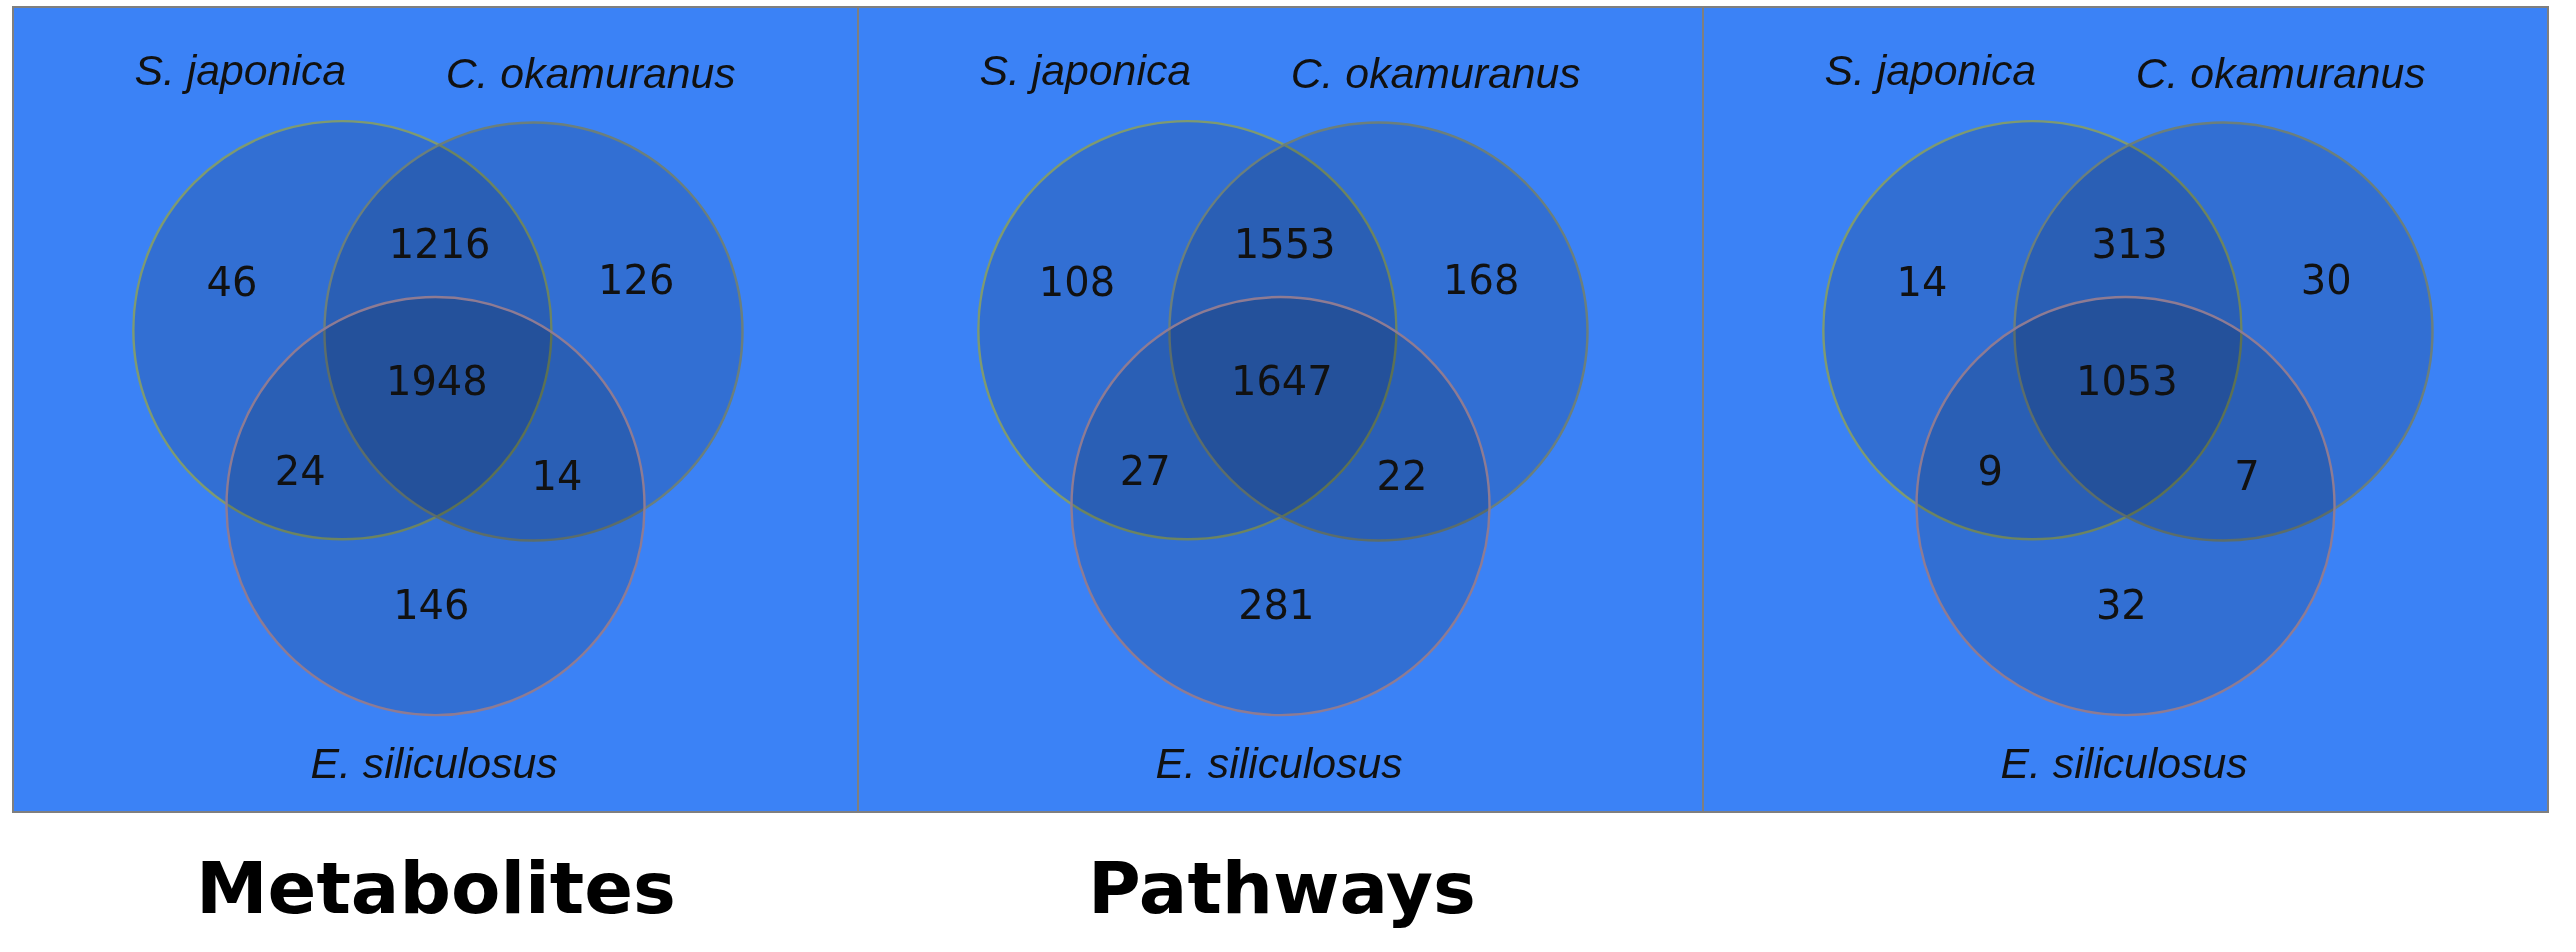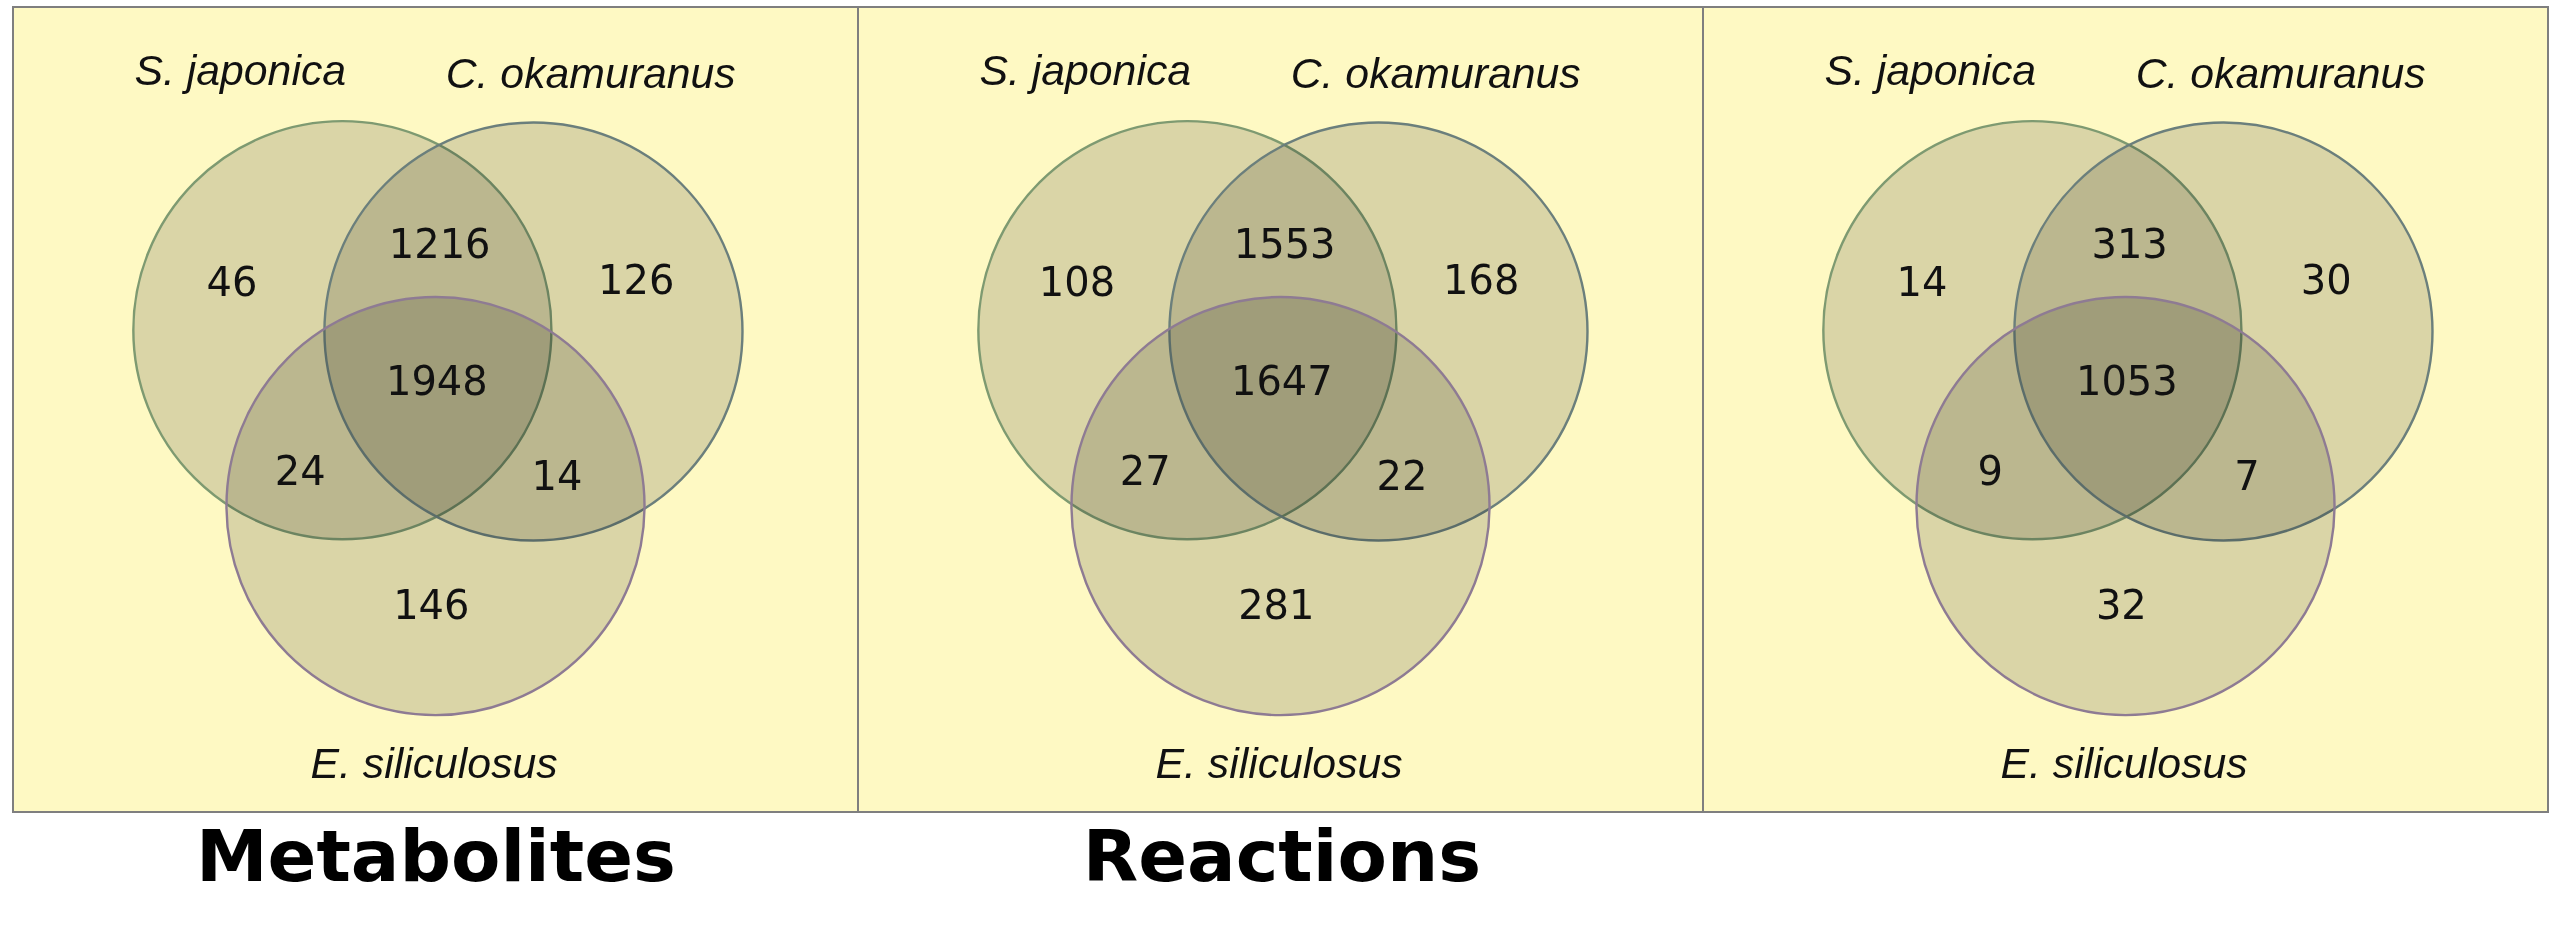--- a/index.html
+++ b/index.html
@@ -16,21 +16,21 @@
     display: flex;
   }
   .column {
     display: flex;
     flex-direction: column;
   }
   .panel {
     width: 843px;
     height: 803px;
     border: 2.1px solid #7f7f7f;
-    background: #fef9c3;
+    background: #3b82f6;
   }
   .column.c2 .panel, .column.c3 .panel {
     border-left: none;
   }
   .panel svg {
     display: block;
     width: 100%;
     height: 100%;
   }
   circle.venn {
@@ -45,20 +45,21 @@
     text-anchor: middle;
   }
   text.species {
     font-family: "Liberation Sans", sans-serif;
     font-style: italic;
     font-size: 62px;
     fill: #111111;
     text-anchor: middle;
   }
   .title {
+    margin-top: 32px;
     text-align: center;
     font-family: "DejaVu Sans", sans-serif;
     font-weight: bold;
     font-size: 72px;
     color: #000000;
     line-height: 1.2;
   }
 </style>
 </head>
 <body>
@@ -97,21 +98,21 @@
         <text class="species" x="609" y="1116">E. siliculosus</text>
         <text class="count" x="316" y="418">108</text>
         <text class="count" x="617" y="363">1553</text>
         <text class="count" x="902" y="414">168</text>
         <text class="count" x="613" y="561">1647</text>
         <text class="count" x="415" y="691">27</text>
         <text class="count" x="787" y="699">22</text>
         <text class="count" x="605" y="885">281</text>
       </svg>
     </div>
-    <div class="title">Reactions</div>
+    <div class="title">Pathways</div>
   </div>
 
   <div class="column c3">
     <div class="panel">
       <svg viewBox="0 0 1222 1164">
         <circle class="venn" cx="476" cy="467" r="303" stroke="#7e9a71"></circle>
         <circle class="venn" cx="753" cy="469" r="303" stroke="#6b7f7c"></circle>
         <circle class="venn" cx="611" cy="722" r="303" stroke="#8e7b93"></circle>
         <text class="species" x="328" y="112">S. japonica</text>
         <text class="species" x="836" y="116">C. okamuranus</text>

